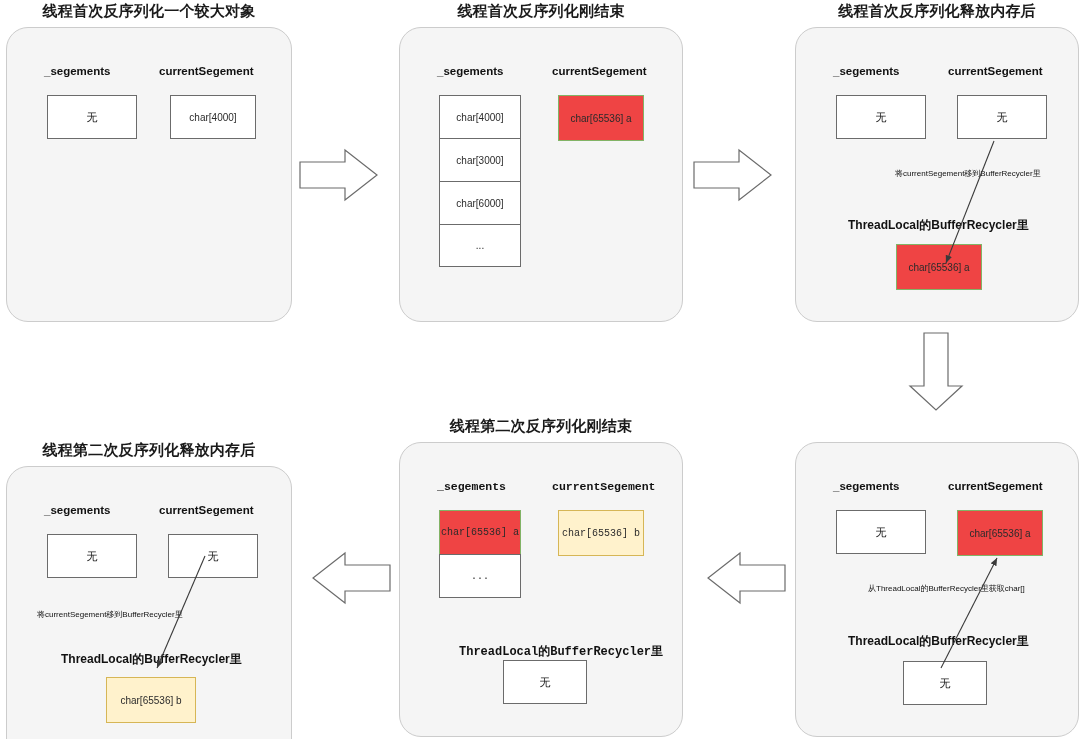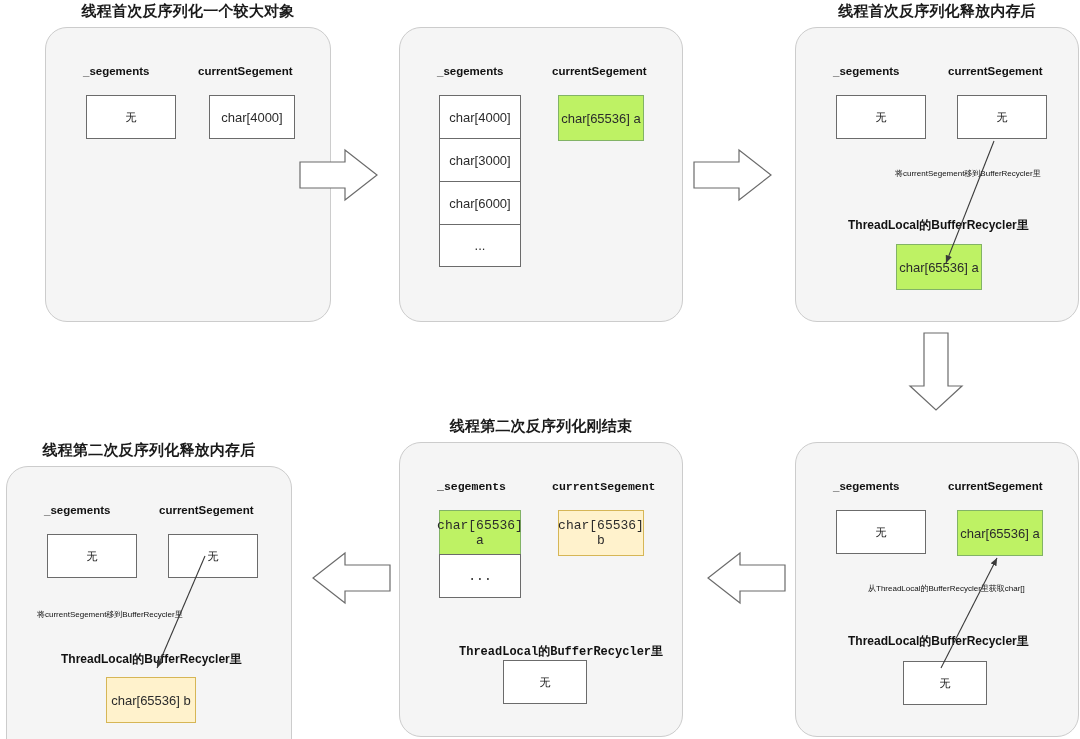--- a/index.html
+++ b/index.html
@@ -46,26 +46,26 @@
 
   
   .box{
     position:absolute;
     background:#ffffff;
     border:1px solid #6b6b6b;
     box-sizing:border-box;
     display:flex;
     align-items:center;
     justify-content:center;
-    font-size:13px;
+    font-size:10px;
     color:#2b2b2b;
     text-align:center;
   }
   .box.cn{font-size:11px;color:#222;}
-  .box.green{background:#bef264;border-color:#82b366;}
+  .box.green{background:#ef4444;border-color:#82b366;}
   .box.yellow{background:#fff2cc;border-color:#d6b656;}
 
   
   .stack{position:absolute;box-sizing:border-box;}
   .stack .box{position:relative;left:0;top:0;width:100%;border-bottom:none;}
   .stack .box:last-child{border-bottom:1px solid #6b6b6b;}
 
   
   .note{
     position:absolute;
@@ -86,32 +86,33 @@
     position:absolute;left:0;top:0;
     width:1080px;height:739px;
     pointer-events:none;
   }
 </style>
 </head>
 <body>
 
 <div class="canvas">
 
-  <div class="panel" style="left:6px;top:2px;width:286px;height:320px;margin-left:39px;">
+  <div class="panel" style="left:6px;top:2px;width:286px;height:320px;">
     <div class="panel-title">线程首次反序列化一个较大对象</div>
     <div class="panel-body" style="height:295px;"></div>
 
     <div class="col-label" style="left:38px;top:63px;">_segements</div>
     <div class="col-label" style="left:153px;top:63px;">currentSegement</div>
 
     <div class="box cn" style="left:41px;top:93px;width:90px;height:44px;">无</div>
     <div class="box" style="left:164px;top:93px;width:86px;height:44px;">char[4000]</div>
   </div>
 
   <div class="panel" style="left:399px;top:2px;width:284px;height:320px;">
+    <div class="panel-title">线程首次反序列化刚结束</div>
     <div class="panel-body" style="height:295px;"></div>
 
     <div class="col-label" style="left:38px;top:63px;">_segements</div>
     <div class="col-label" style="left:153px;top:63px;">currentSegement</div>
 
     <div class="stack" style="left:40px;top:93px;width:82px;">
       <div class="box" style="height:43px;">char[4000]</div>
       <div class="box" style="height:43px;">char[3000]</div>
       <div class="box" style="height:43px;">char[6000]</div>
       <div class="box" style="height:43px;">...</div>

